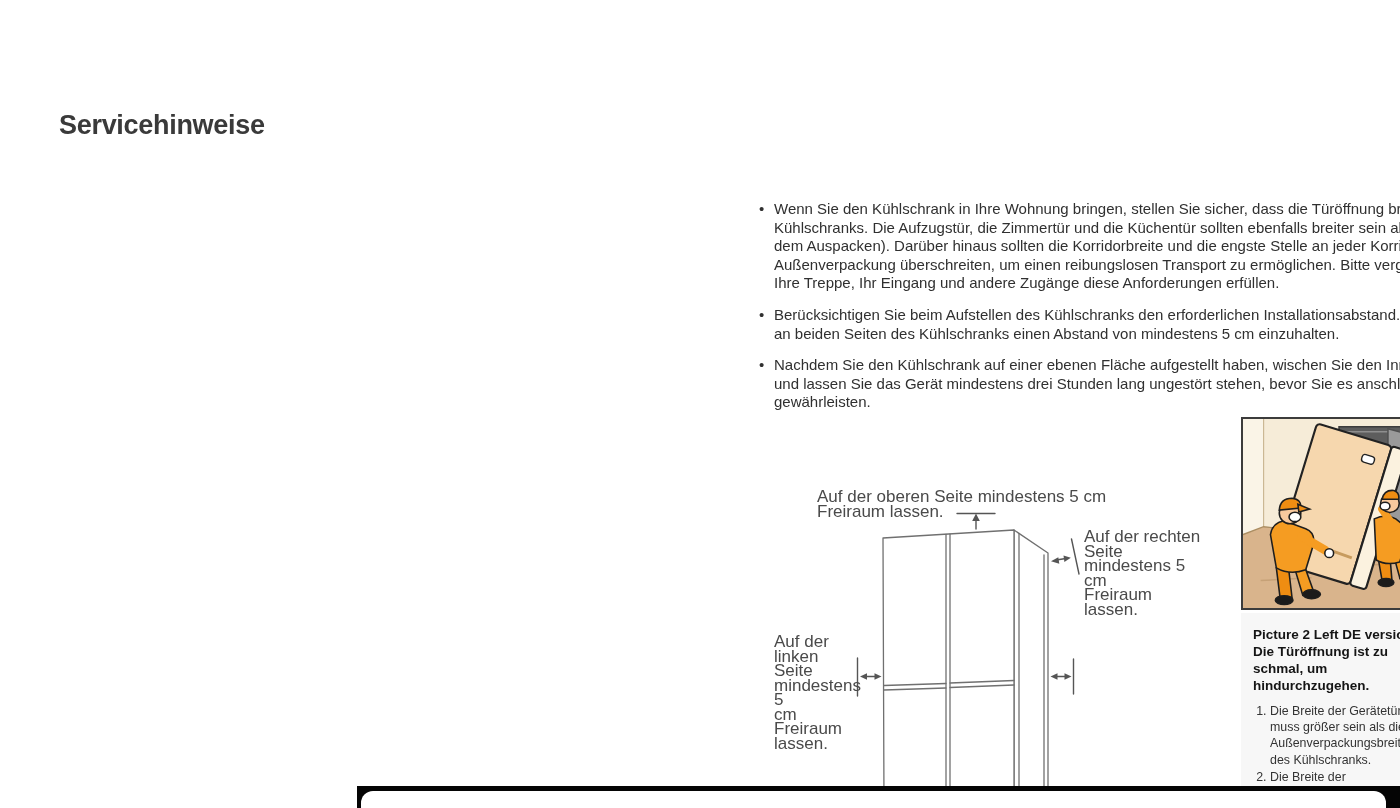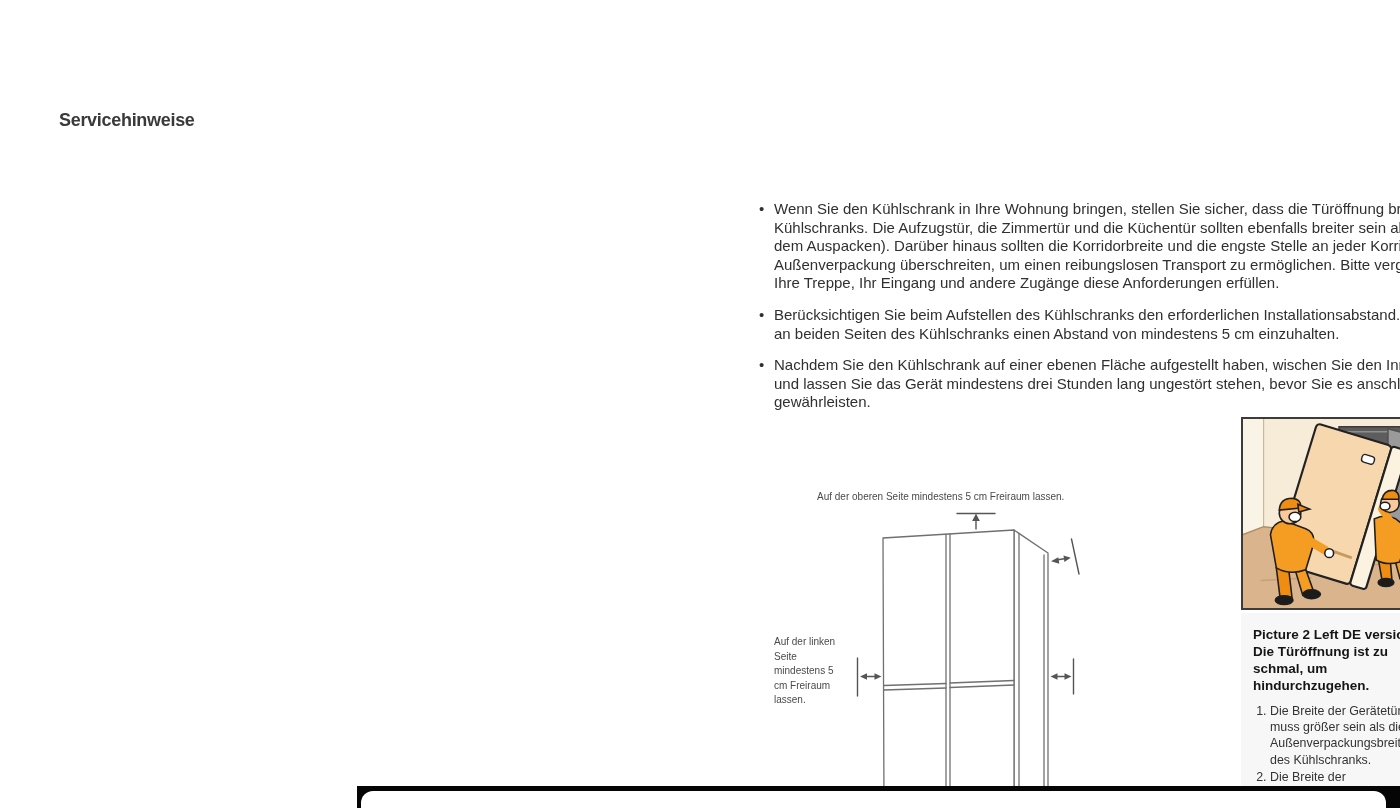--- a/index.html
+++ b/index.html
@@ -1,29 +1,29 @@
 <!DOCTYPE html>
 <html><head>
 <meta charset="utf-8">
 <style>
   html,body{margin:0;padding:0;background:#fff;}
   .page{position:relative;width:1400px;height:808px;background:#ffffff;overflow:hidden;
         font-family:"Liberation Sans",sans-serif;color:#333;}
   .card{position:absolute;left:357px;top:82px;width:988px;height:704px;background:#ffffff;border-radius:24px;}
-  .doc-title{position:absolute;left:59px;top:110px;font-size:18px;font-weight:700;color:#3a3a3a;
+  .doc-title{position:absolute;left:59px;top:110px;font-size:27px;font-weight:700;color:#3a3a3a;
         letter-spacing:-0.3px;
         text-shadow:0 0 3px rgba(255,255,255,.95),0 1px 1px rgba(255,255,255,.9),1px 0 1px rgba(255,255,255,.9);}
   
   .bullets{position:absolute;left:401px;top:118px;width:902px;}
   .bullet{position:relative;padding-left:16px;font-size:15px;line-height:18.6px;color:#303030;margin-bottom:13px;}
   .bullet::before{content:"\2022";position:absolute;left:1px;top:0;color:#303030;}
   
   .diagram{position:absolute;left:400px;top:395px;width:480px;height:370px;}
   .diagram svg{position:absolute;left:0;top:0;}
-  .dlabel{position:absolute;font-size:10px;line-height:14.5px;color:#4a4a4a;white-space:pre-line;}
+  .dlabel{position:absolute;font-size:17px;line-height:14.5px;color:#4a4a4a;white-space:pre-line;}
   .dlabel-top{left:60px;top:13px;width:300px;}
   .dlabel-right{left:327px;top:53px;width:125px;}
   .dlabel-left{left:17px;top:158px;width:92px;}
   .dlabel-back{left:323px;top:176px;width:140px;}
   
   .fig{position:absolute;box-sizing:border-box;border:2px solid #3c3c3c;background:#f6ecd8;}
   .fig svg{display:block;}
   .fig1{left:884px;top:335px;width:196px;height:193px;}
   .cap{position:absolute;box-sizing:border-box;background:#f7f7f7;padding:13px 12px 0 12px;}
   .cap1{left:884px;top:531px;width:196px;height:219px;}
@@ -90,20 +90,23 @@
           </g>
           <g>
             <line x1="314.5" y1="62" x2="322" y2="97"></line>
             <line x1="299" y1="83" x2="309" y2="81.5"></line>
             <polygon points="294,84.2 301.3,80.2 302.3,86.8" fill="#555555" stroke="none"></polygon>
             <polygon points="313.8,80.8 306.5,78.4 307.4,85" fill="#555555" stroke="none"></polygon>
           </g>
         </g>
       </svg>
       <div class="dlabel dlabel-top">Auf der oberen Seite mindestens 5 cm Freiraum lassen.</div>
+      <div class="dlabel dlabel-right">Auf der rechten Seite
+mindestens 5 cm
+Freiraum lassen.</div>
       <div class="dlabel dlabel-left">Auf der linken
 Seite
 mindestens 5
 cm Freiraum
 lassen.</div>
     </div>
 
     <div class="fig fig1">
       <svg width="192" height="189" viewBox="0 0 196 193">
         <rect width="196" height="193" fill="#f6ecd8"></rect>

